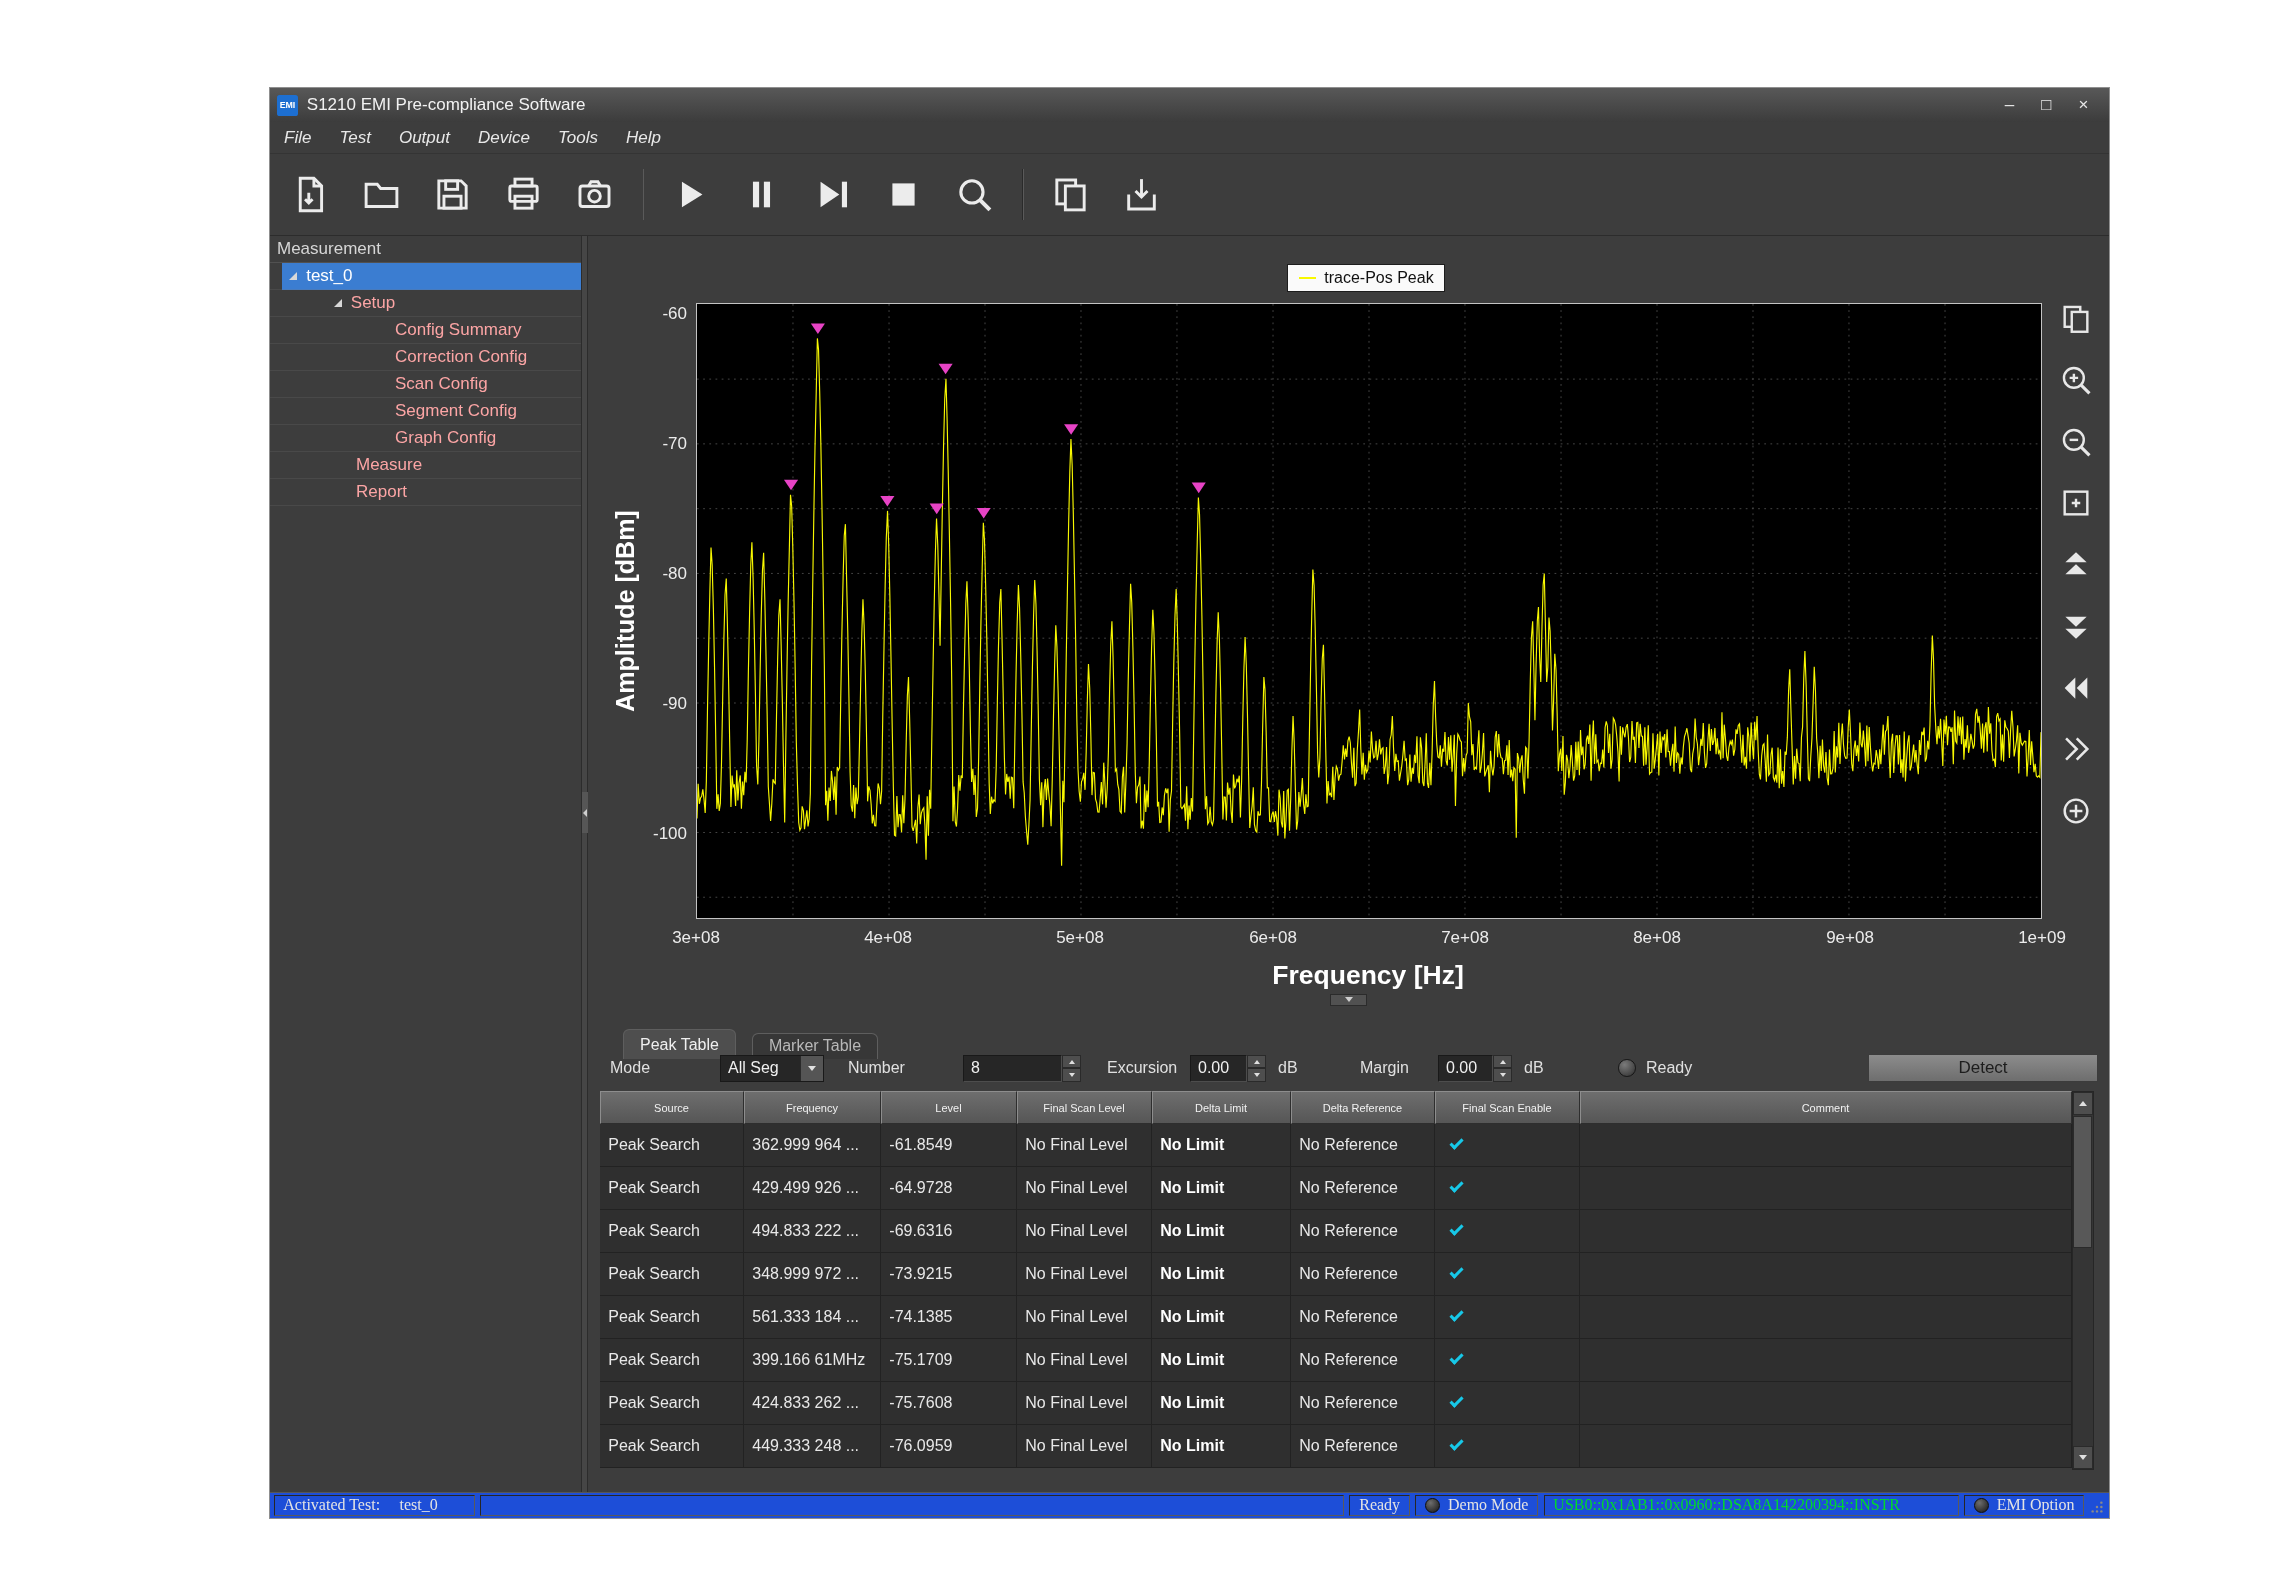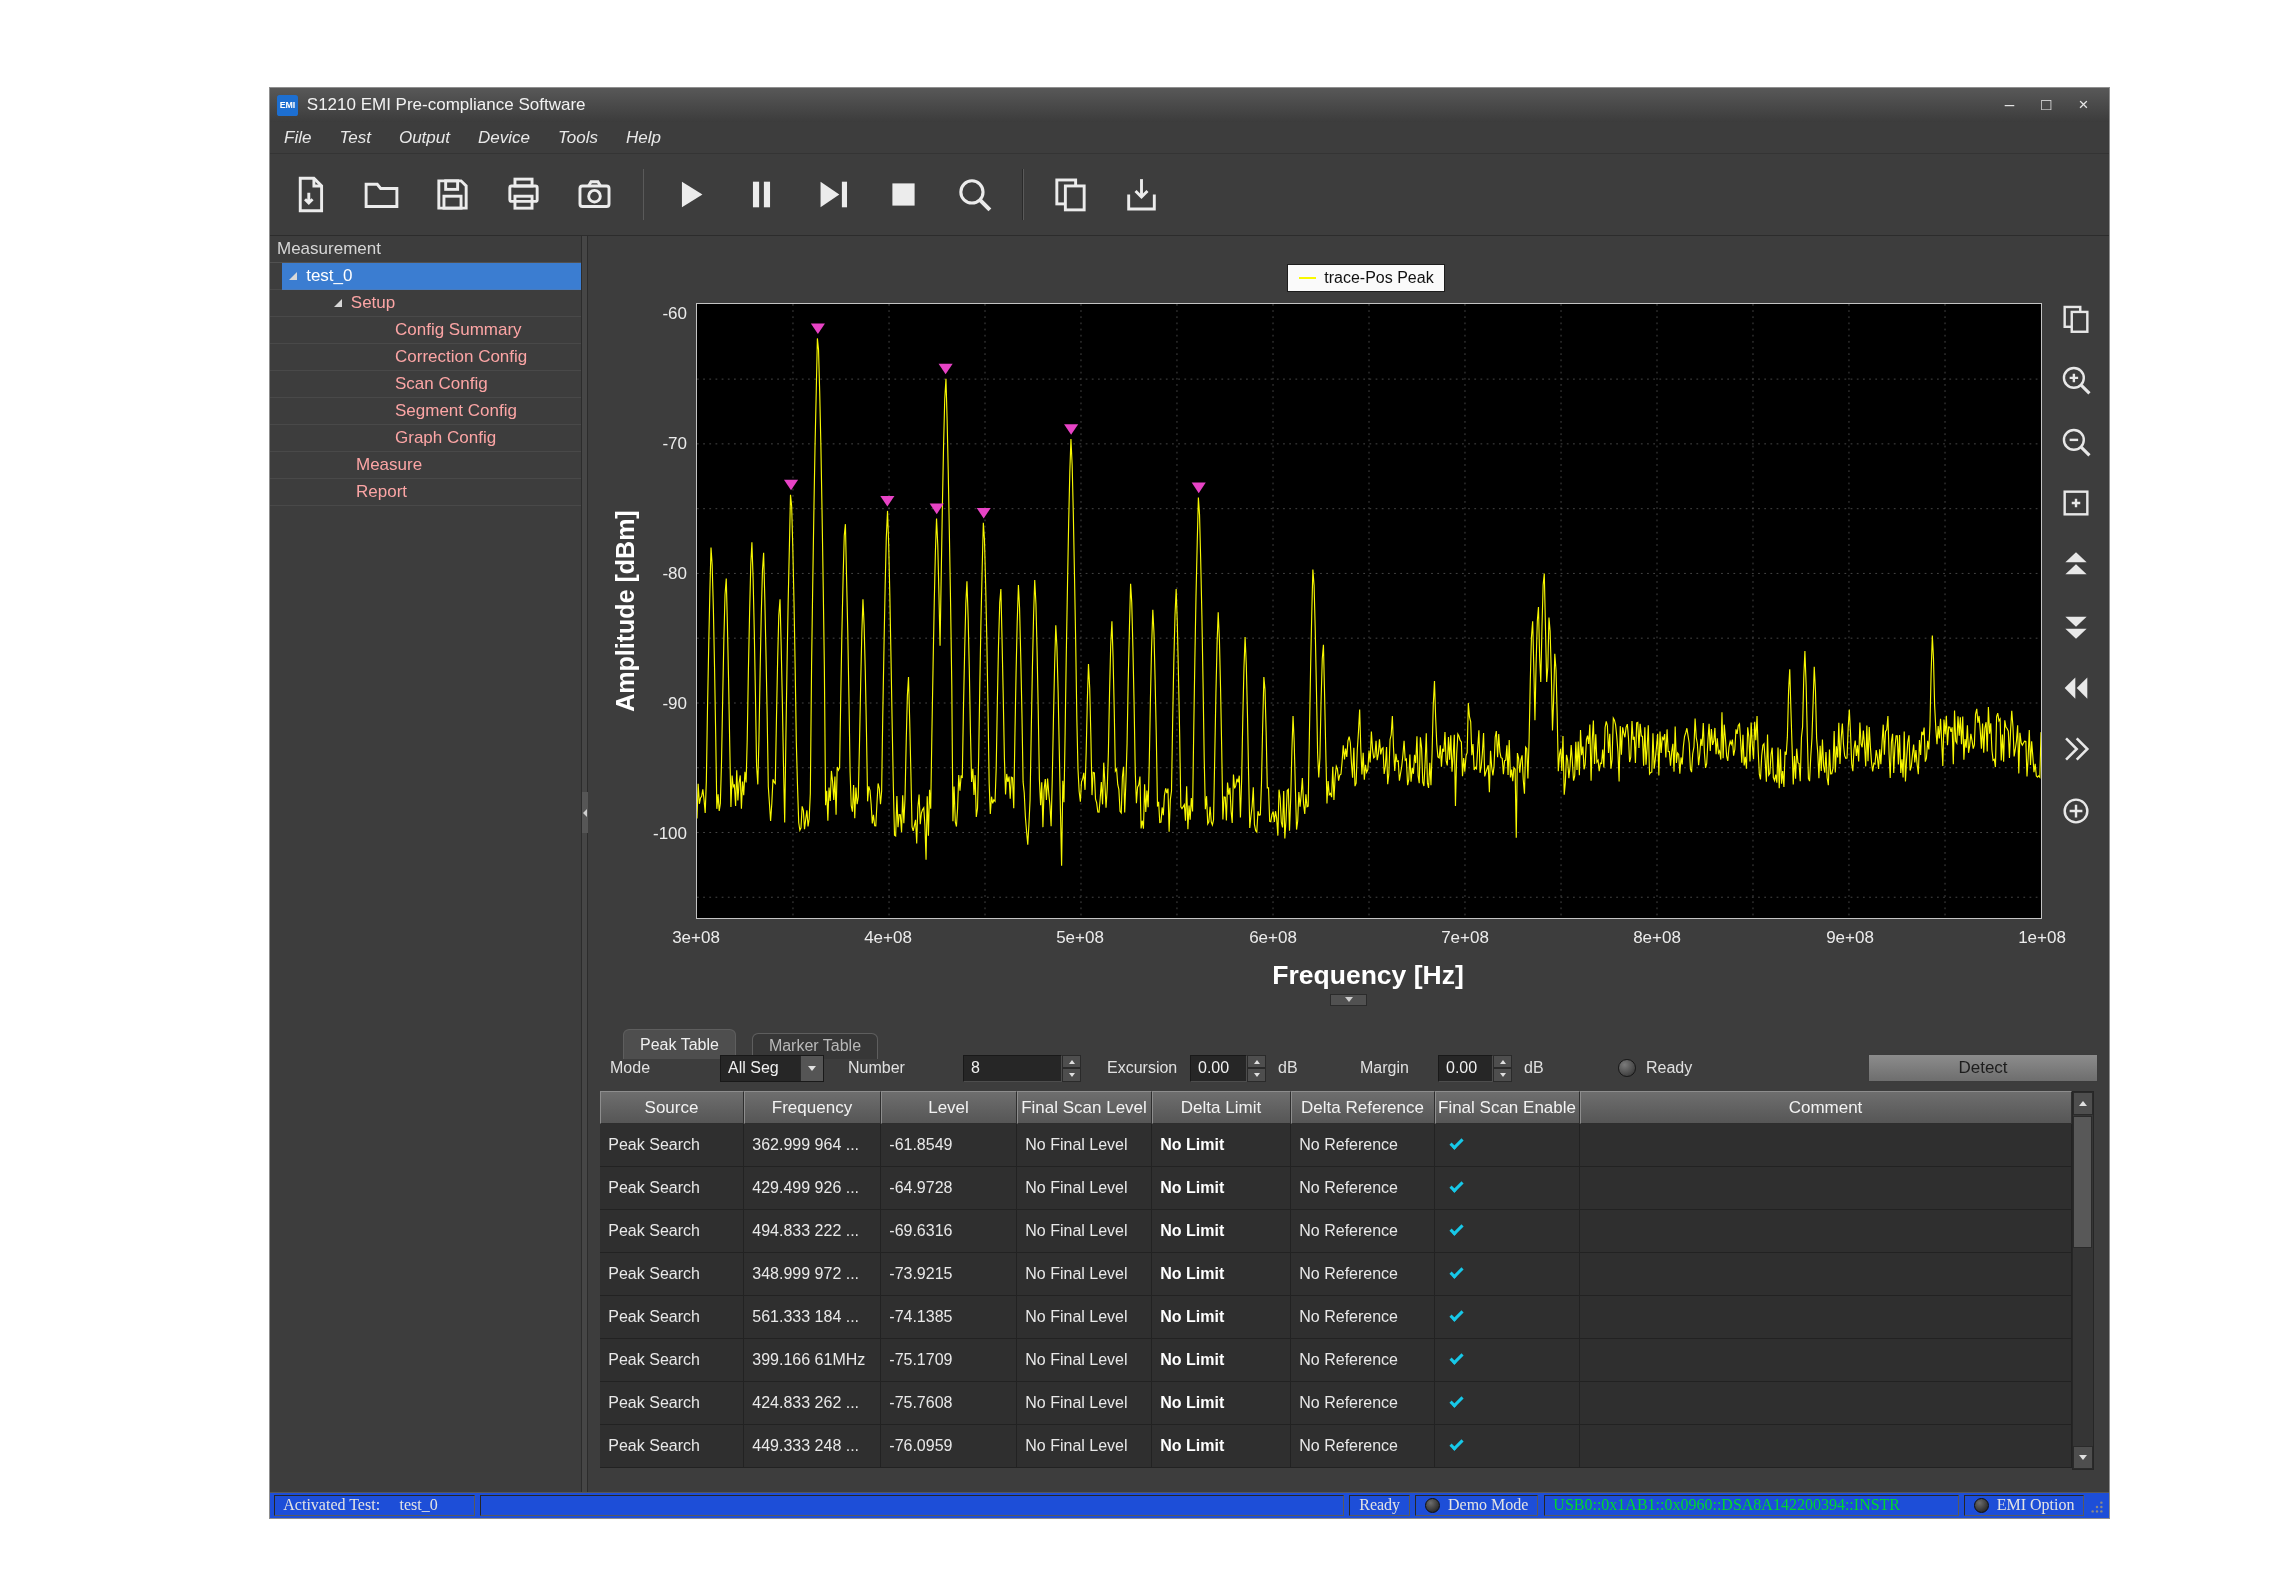--- a/index.html
+++ b/index.html
@@ -65,21 +65,21 @@
   .spinner{position:absolute;top:40px;width:19.4px;height:26.5px;display:flex;flex-direction:column;}
   .spin-btn{flex:1;background:#4e4e4e;border:0.9px solid #2a2a2a;display:flex;align-items:center;justify-content:center;}
   .spin-btn .arr-dn{border-left-width:3.5px;border-right-width:3.5px;border-top-width:4.4px;}
   .spin-btn .arr-up{border-left-width:3.5px;border-right-width:3.5px;border-bottom-width:4.4px;}
   .radio{position:absolute;top:44px;width:17.7px;height:17.7px;border-radius:50%;background:radial-gradient(circle at 35% 30%,#7b7b7b,#2d2d2d);border:0.9px solid #161616;}
   .detect-btn{position:absolute;top:39px;height:28px;background:linear-gradient(#8c8c8c,#6e6e6e);border:0.9px solid #3c3c3c;color:#1d1d1d;font-size:17px;display:flex;align-items:center;justify-content:center;font-family:"Liberation Sans",sans-serif;}
 
   .table-wrap{position:absolute;left:11.5px;top:76px;display:flex;}
   .table-main{width:1472px;}
   .thead{display:flex;height:33px;}
-  .th{background:linear-gradient(#6e6e6e,#565656);border:0.9px solid;border-color:#8d8d8d #2e2e2e #2e2e2e #8d8d8d;color:#f2f2f2;font-size:17px;display:flex;align-items:center;justify-content:center;overflow:hidden;white-space:nowrap;}
+  .th{background:linear-gradient(#6e6e6e,#565656);border:0.9px solid;border-color:#8d8d8d #2e2e2e #2e2e2e #8d8d8d;color:#f2f2f2;font-size:11px;display:flex;align-items:center;justify-content:center;overflow:hidden;white-space:nowrap;}
   .trow{display:flex;height:43px;background:#2f2f2f;}
   .tc{border-right:0.9px solid #222;border-bottom:0.9px solid #222;color:#e8e8e8;font-size:16px;display:flex;align-items:center;padding:0 8.8px;overflow:hidden;white-space:nowrap;}
   .c-source{width:144px}.c-frequency{width:137px}.c-level{width:136px}.c-fsl{width:135px}
   .c-dlimit{width:139px}.c-dref{width:144px}.c-enable{width:145px}.c-comment{flex:1}
   .tc.c-dlimit{font-weight:bold;color:#fff;}
   .check{width:13.2px;height:7px;border-left:3.5px solid #17c8e8;border-bottom:3.5px solid #17c8e8;transform:rotate(-45deg);margin-left:7px;margin-top:-4.4px;}
   .table-scroll{width:22px;height:379px;display:flex;flex-direction:column;background:#353535;border:0.9px solid #262626;}
   .scroll-btn{height:23px;background:#4e4e4e;border:0.9px solid #2a2a2a;display:flex;align-items:center;justify-content:center;}
   .scroll-track{flex:1;}
   .scroll-thumb{height:132px;background:#585858;border:0.9px solid #2a2a2a;margin:0.9px;}
@@ -552,21 +552,21 @@
           </div>
         </div>
       </div>
     <div class="xtick" style="left: 108px;">3e+08</div>
         <div class="xtick" style="left: 300px;">4e+08</div>
         <div class="xtick" style="left: 492px;">5e+08</div>
         <div class="xtick" style="left: 685px;">6e+08</div>
         <div class="xtick" style="left: 877px;">7e+08</div>
         <div class="xtick" style="left: 1069px;">8e+08</div>
         <div class="xtick" style="left: 1262px;">9e+08</div>
-        <div class="xtick" style="left: 1454px;">1e+08</div>
+        <div class="xtick" style="left: 1454px;">1e+09</div>
         <div class="ytick" style="top: 68px;">-60</div>
         <div class="ytick" style="top: 198px;">-70</div>
         <div class="ytick" style="top: 328px;">-80</div>
         <div class="ytick" style="top: 458px;">-90</div>
         <div class="ytick" style="top: 588px;">-100</div>
       </div>
   </div>
 
   <div class="statusbar">
     <div class="seg" style="min-width:201px">

